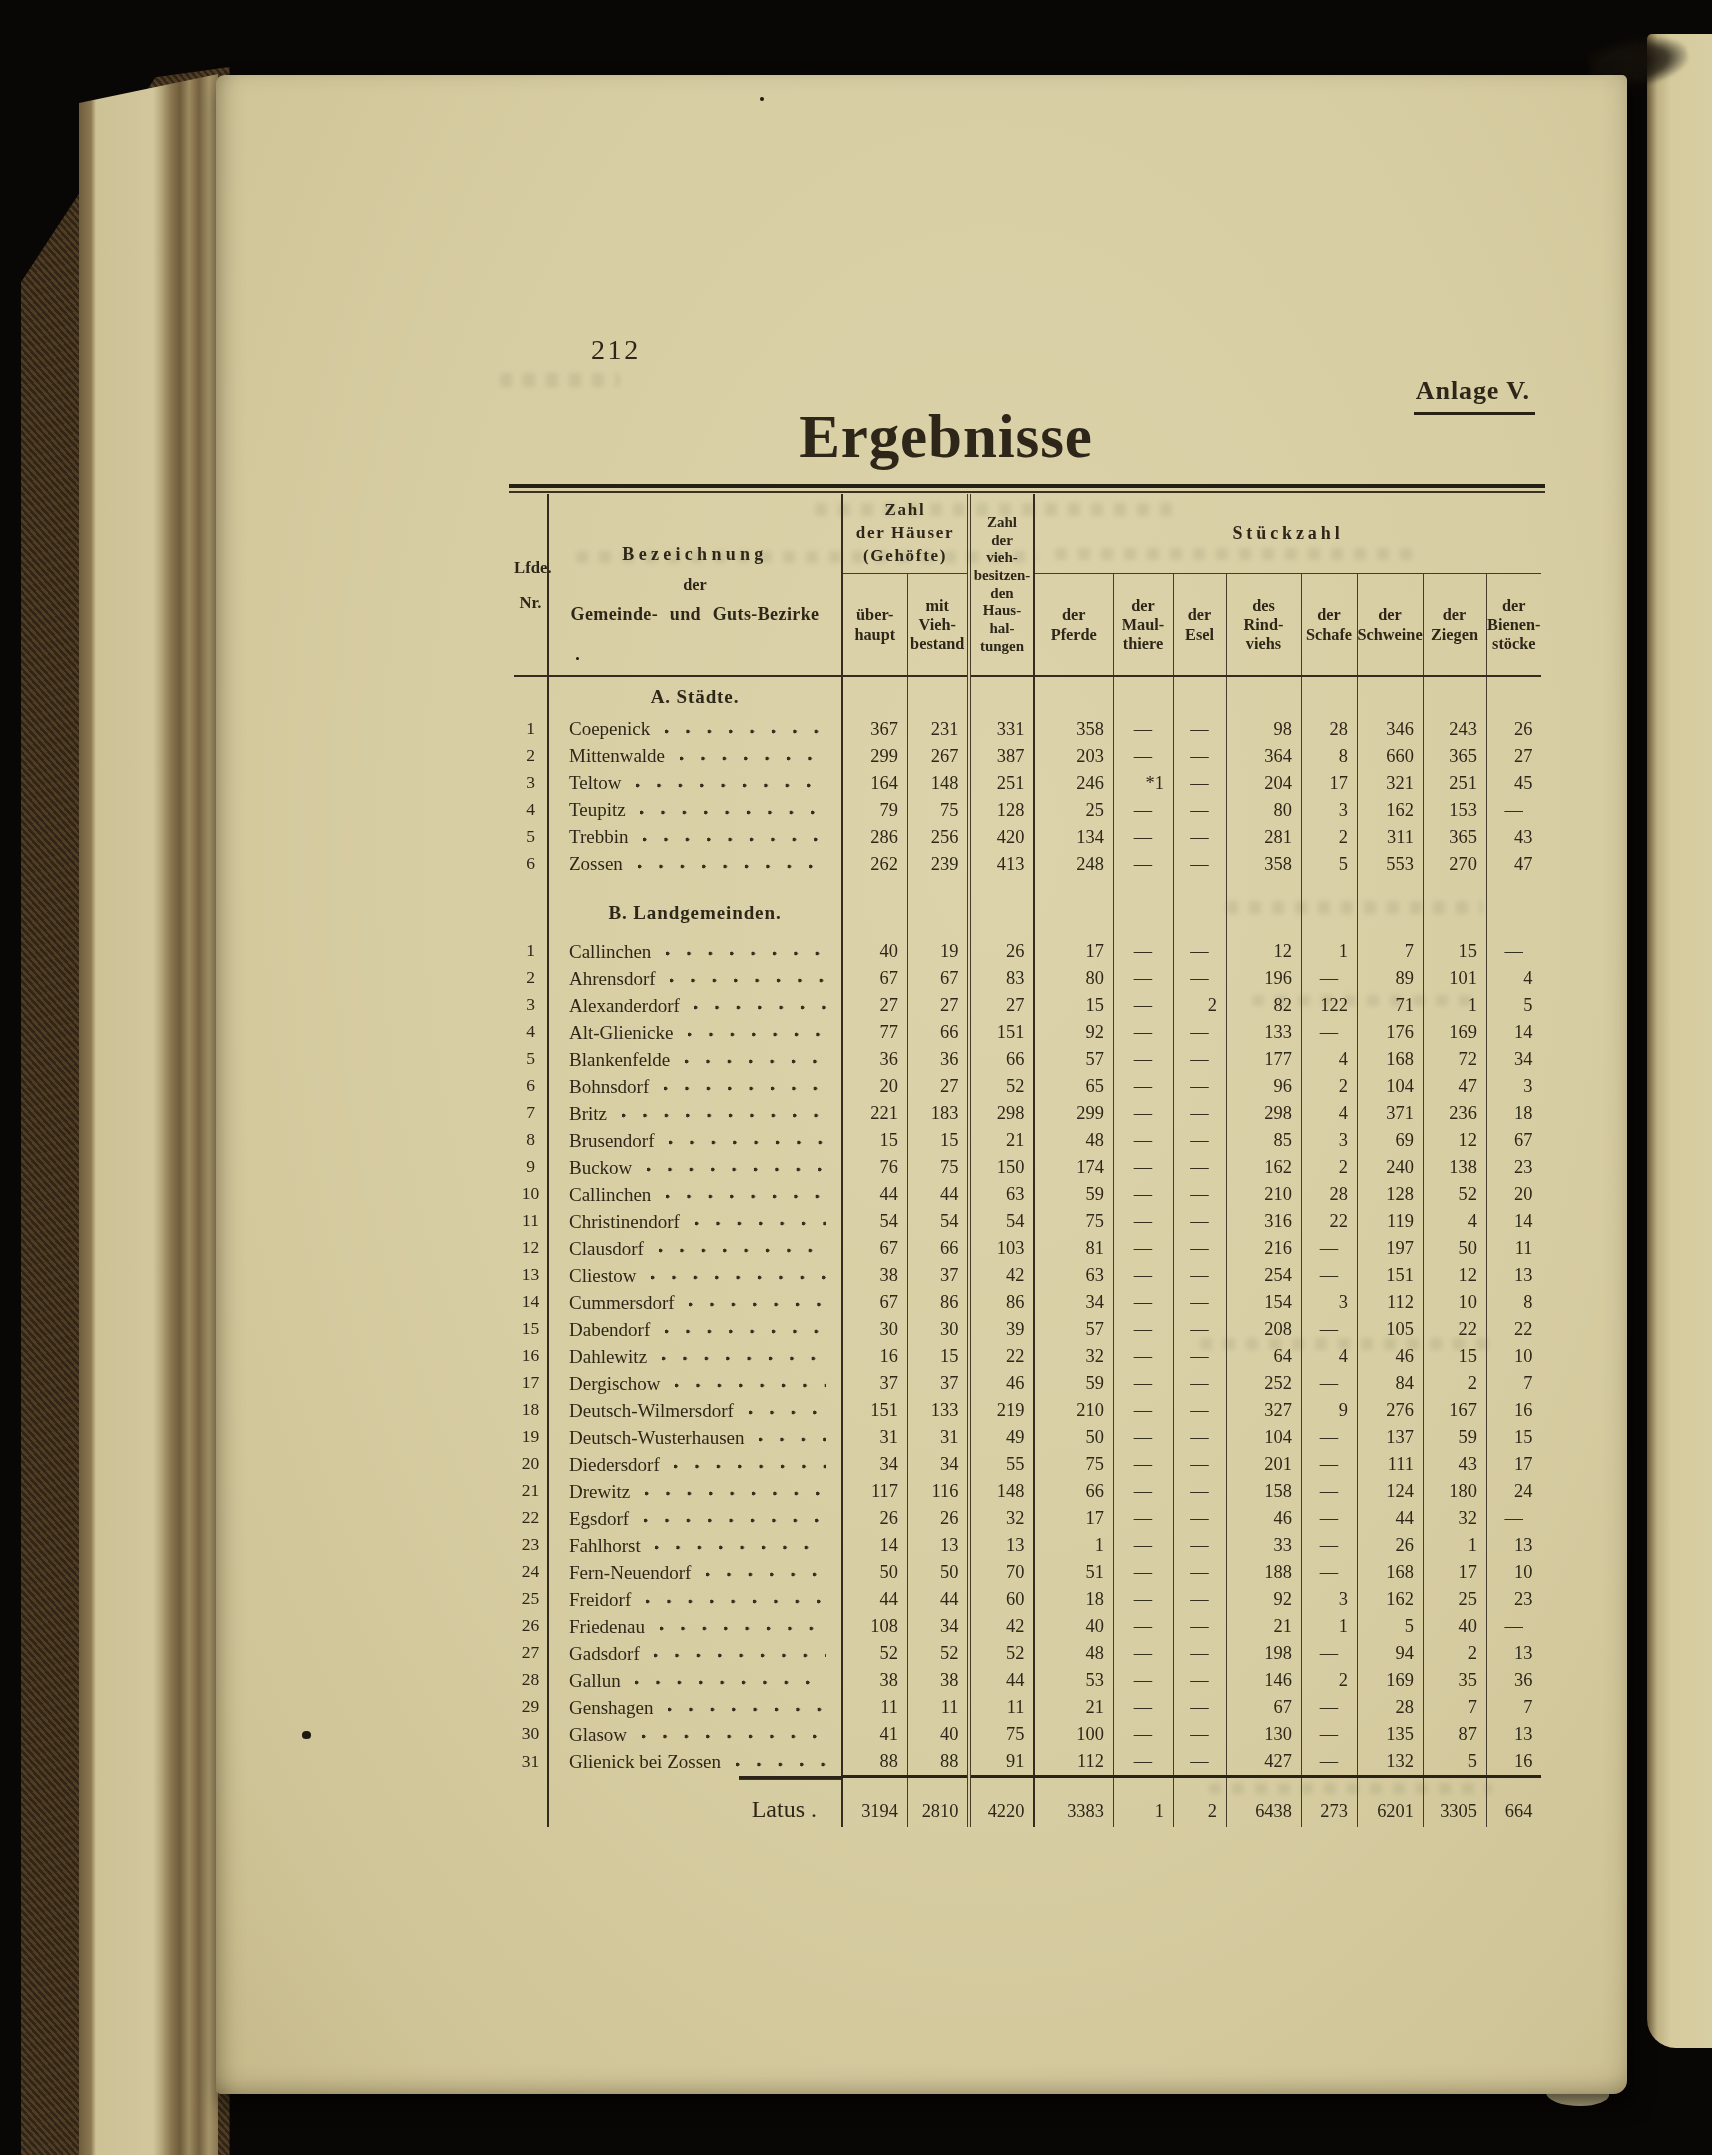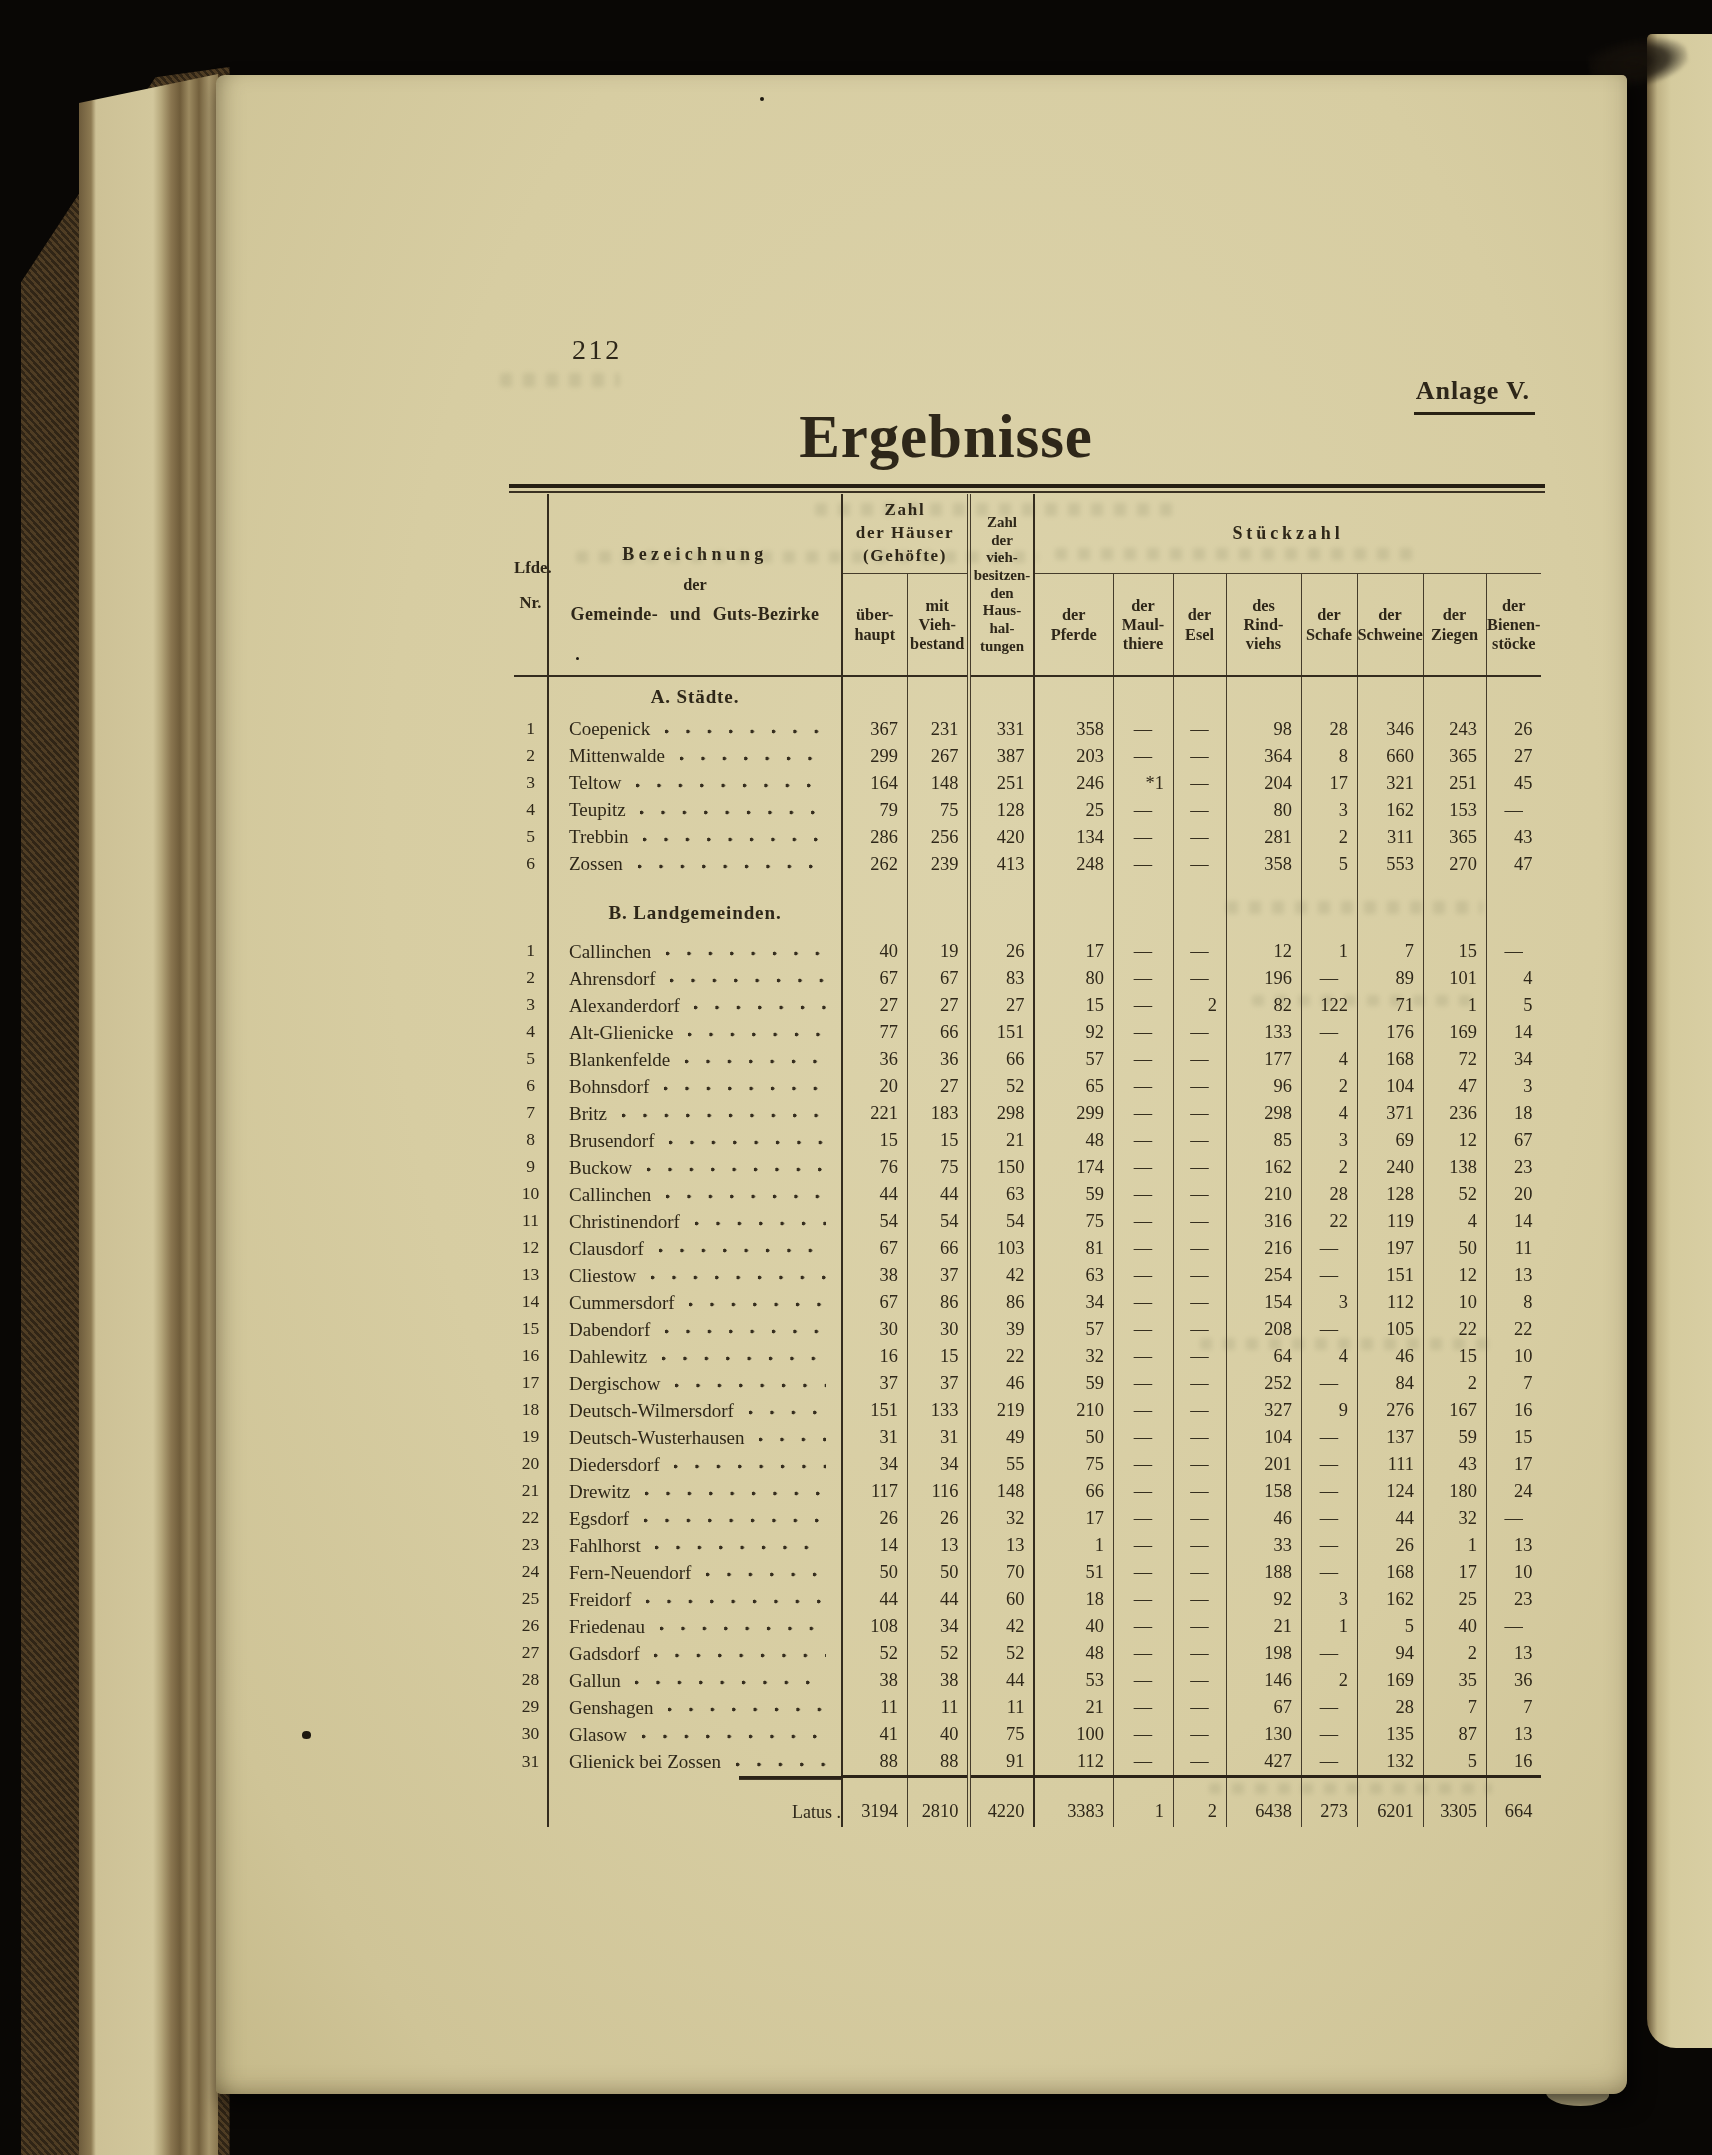--- a/index.html
+++ b/index.html
@@ -28,21 +28,21 @@
          border-radius:8.6px 5.1px 13.7px 5.1px;
          box-shadow:inset 13.7px 0 24px -12px rgba(60,45,20,.5),
                     inset -8.6px -13.7px 27px -13.7px rgba(60,45,20,.38),
                     6.8px 10.3px 20.5px rgba(0,0,0,.6);}
 
   .smudge{position:absolute;background:repeating-linear-gradient(90deg,rgba(118,120,84,.38) 0 12px,rgba(118,120,84,0) 12px 23px);
           filter:blur(2.6px);opacity:.42;border-radius:3.4px;}
   .speck{position:absolute;background:#1d1810;border-radius:50%;}
 
   
-  #pagenum{position:absolute;left:356px;top:259px;font-size:28px;letter-spacing:2.6px;}
+  #pagenum{position:absolute;left:375px;top:259px;font-size:28px;letter-spacing:2.6px;}
   #anlage{position:absolute;right:92px;top:301px;font-size:26px;font-weight:bold;letter-spacing:0.9px;
           border-bottom:3.4px solid #292214;padding:0 5.1px 6px 1.7px;}
   #title{position:absolute;left:730px;top:327px;transform:translateX(-50%);
          font-size:61px;font-weight:bold;letter-spacing:0.9px;white-space:nowrap;}
   #subtitle{position:absolute;left:794px;top:378px;transform:translateX(-50%);
          font-size:26px;line-height:29px;white-space:nowrap;letter-spacing:0.4px;}
 
   
   #tablewrap{position:absolute;left:298px;top:409px;width:1027px;}
   .rule-top{margin-left:-5.1px;width:1036px;height:10.3px;}
@@ -76,21 +76,21 @@
   td.dash{text-align:center;}
   .cellflex{display:flex;align-items:baseline;padding-left:20px;font-size:19px;}
   .pname{white-space:nowrap;}
   .leader{flex:1;min-width:8.6px;margin:0 15.4px 2.6px 13.7px;align-self:flex-end;height:8.6px;
           background:radial-gradient(circle at 2.6px 4.3px,#352d1e 1.6px,rgba(0,0,0,0) 2.1px) repeat-x;
           background-size:21.4px 8.6px;}
   tr.section-a td{height:38px;}
   tr.section-b td{height:50px;padding-top:10.3px;}
   .section-label{display:block;text-align:center;font-weight:bold;font-size:19px;letter-spacing:0.9px;}
   tr.latus-row td{height:43px;vertical-align:bottom;padding-bottom:6px;}
-  td.latus-label{text-align:right;padding-right:0;font-size:18px;
+  td.latus-label{text-align:right;padding-right:24px;font-size:24px;
        background:linear-gradient(#2b2317,#2b2317) right top no-repeat;background-size:35% 3.9px;}
   td.latus-val{border-top:3.9px solid #2b2317;}
 </style>
 </head>
 <body>
 
 <div id="scene">
   <div id="cover"></div>
   <div id="stack"></div>
   <div id="rightpage"></div>

